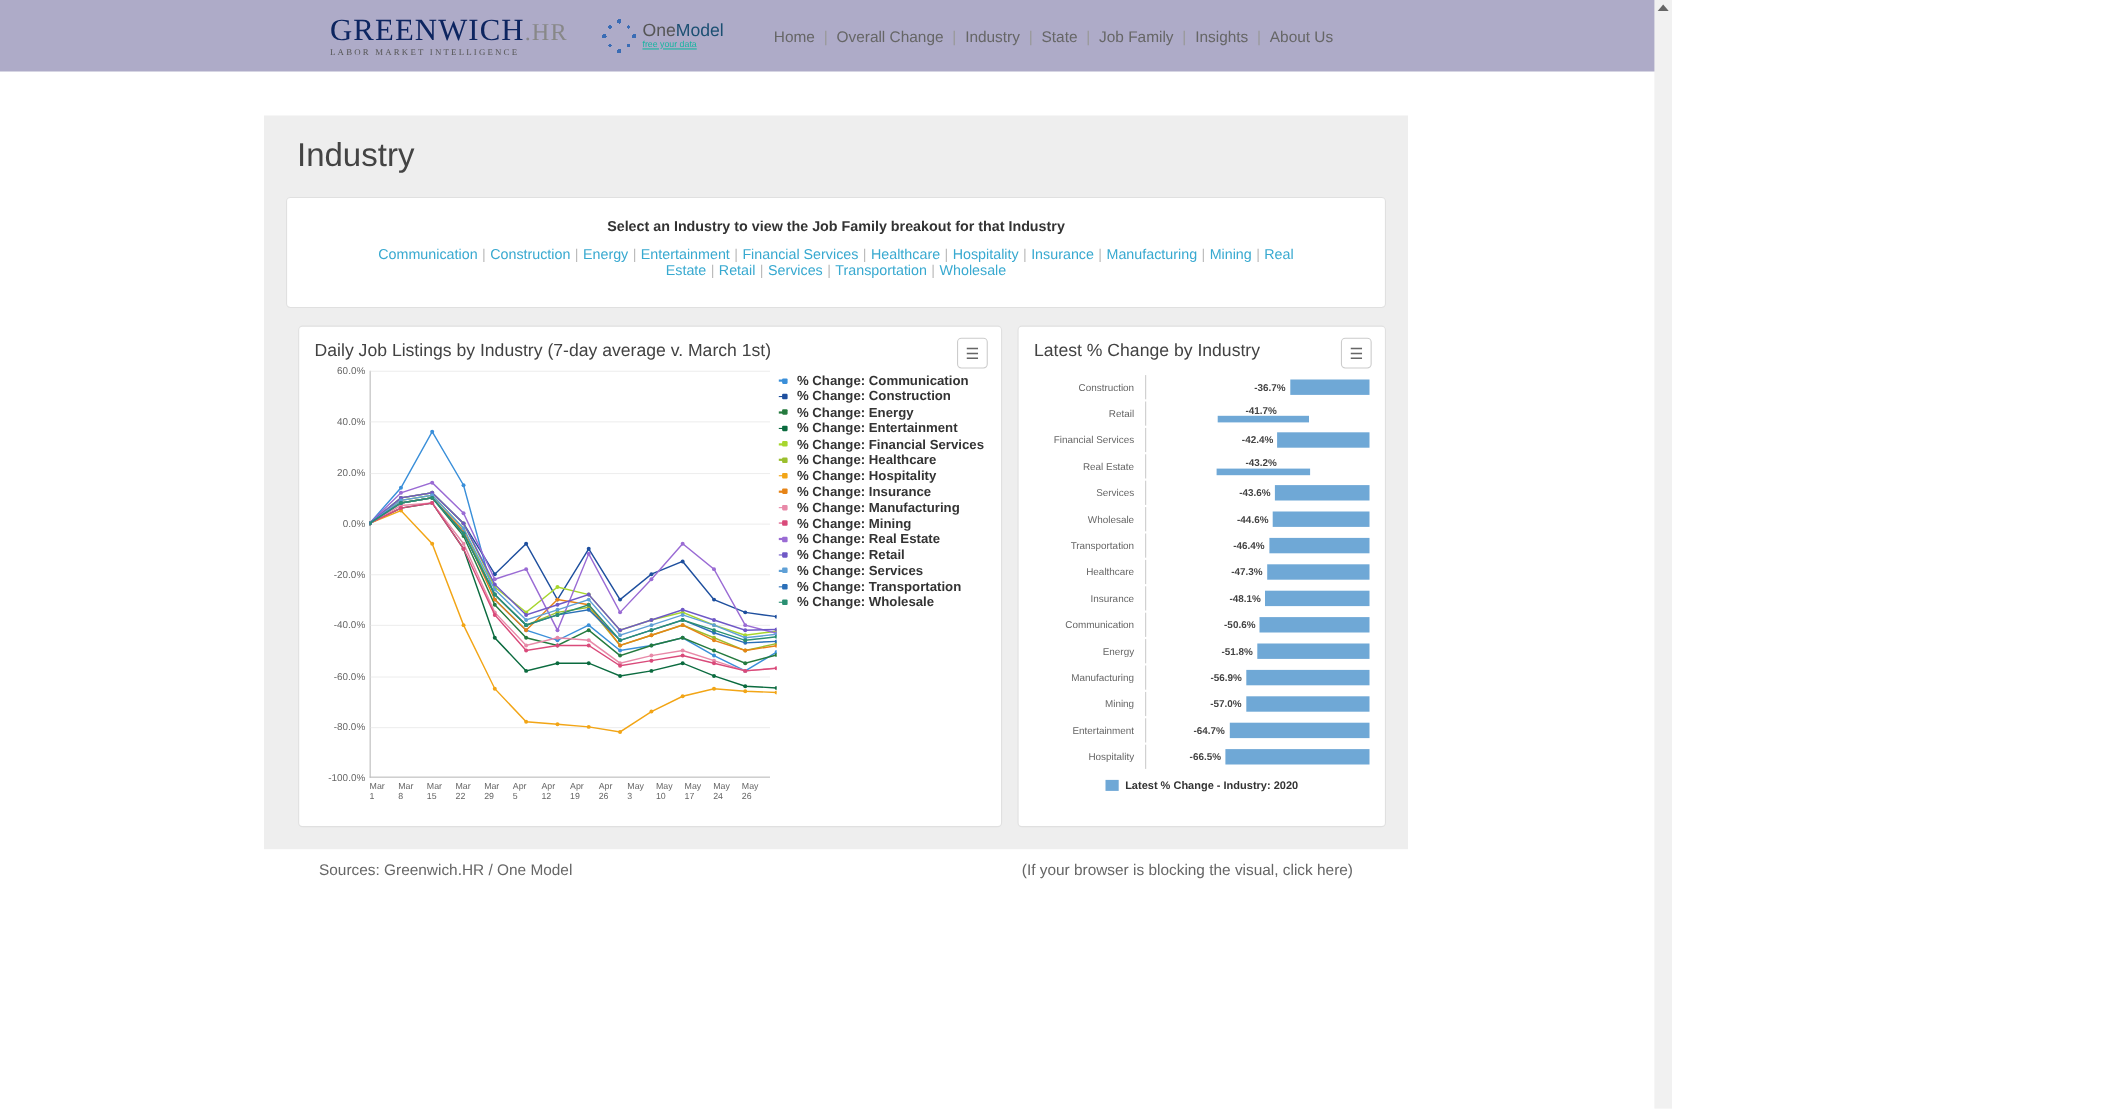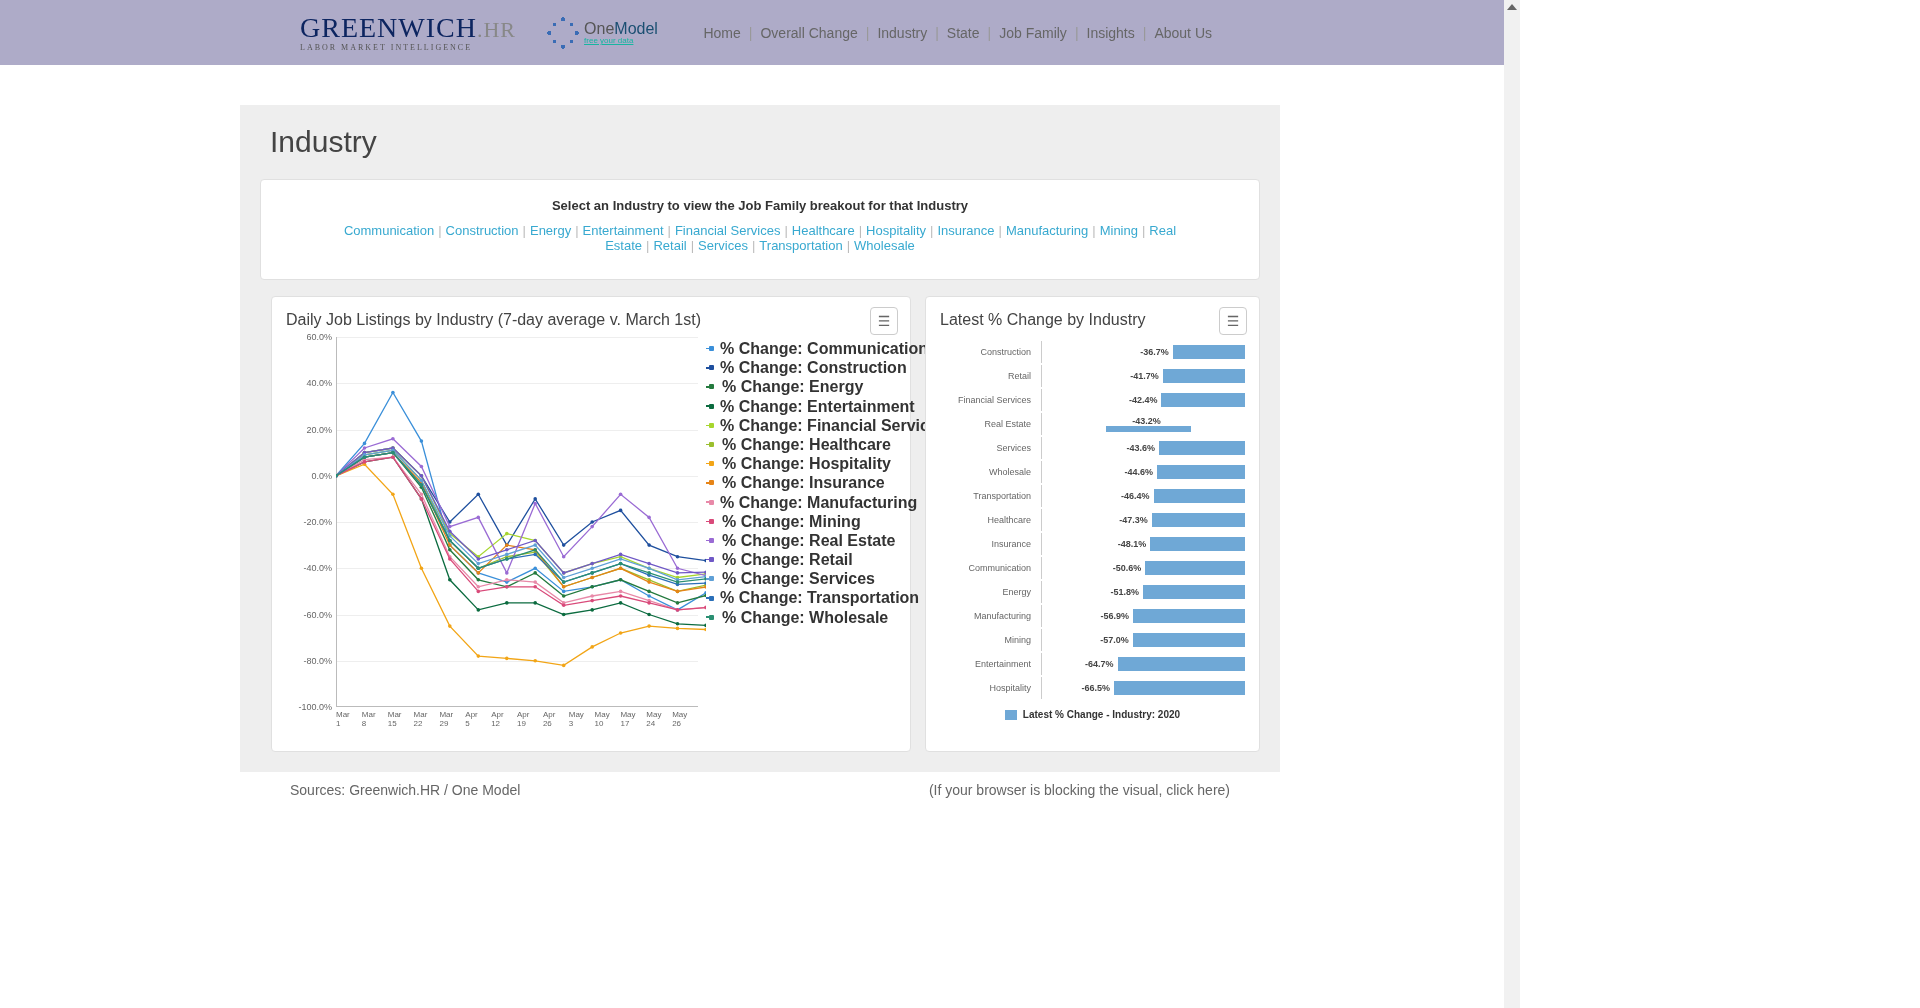--- a/index.html
+++ b/index.html
@@ -125,21 +125,21 @@
     position: absolute; left: 50px; right: 0; top: 374px;
     display: flex; font-size: 8px; color: #666;
   }
   .plot .xaxis div { flex: 1; text-align: left; line-height: 1.1; }
   .plot svg.lines {
     position: absolute; left: 50px; top: 0; width: 370px; height: 370px;
   }
   .plot svg.lines path { fill: none; stroke-width: 1.3; }
   .plot svg.lines circle { r: 1.8; }
   .legend {
-    width: 190px; font-size: 16px; color: #333; padding-top: 2px;
+    width: 190px; font-size: 12px; color: #333; padding-top: 2px;
   }
   .legend div { display: flex; align-items: center; gap: 6px; margin-bottom: 0px; font-weight: 700; white-space: nowrap; line-height: 1.2; }
   .legend .sw { width: 10px; height: 8px; display: inline-flex; align-items: center; }
   .legend .sw::before { content:""; width:4px; height:1.5px; background: currentColor; }
   .legend .sw::after { content:""; width:5px; height:5px; background: currentColor; border-radius:1px; margin-left:-1px; }
   
   .barchart { margin-top: 12px; }
   .barchart .row-b {
     display: flex; align-items: center; height: 22px; gap: 6px; margin-bottom: 2px;
   }
@@ -560,21 +560,21 @@
             <div class="cat">Construction</div>
             <div class="axis-v"></div>
             <div class="track" style="justify-content: flex-end;">
               <span class="lbl">-36.7%</span>
               <div class="bar" style="width: 36.7%; background: rgb(111, 168, 214);"></div>
             </div>
           </div>
           <div class="row-b">
             <div class="cat">Retail</div>
             <div class="axis-v"></div>
-            <div class="track" style="justify-content: flex-end;">
+            <div class="track" style="justify-content: space-between; flex-direction: column;">
               <span class="lbl">-41.7%</span>
               <div class="bar" style="width: 41.7%; background: rgb(111, 168, 214);"></div>
             </div>
           </div>
           <div class="row-b">
             <div class="cat">Financial Services</div>
             <div class="axis-v"></div>
             <div class="track" style="justify-content: flex-end;">
               <span class="lbl">-42.4%</span>
               <div class="bar" style="width: 42.4%; background: rgb(111, 168, 214);"></div>

